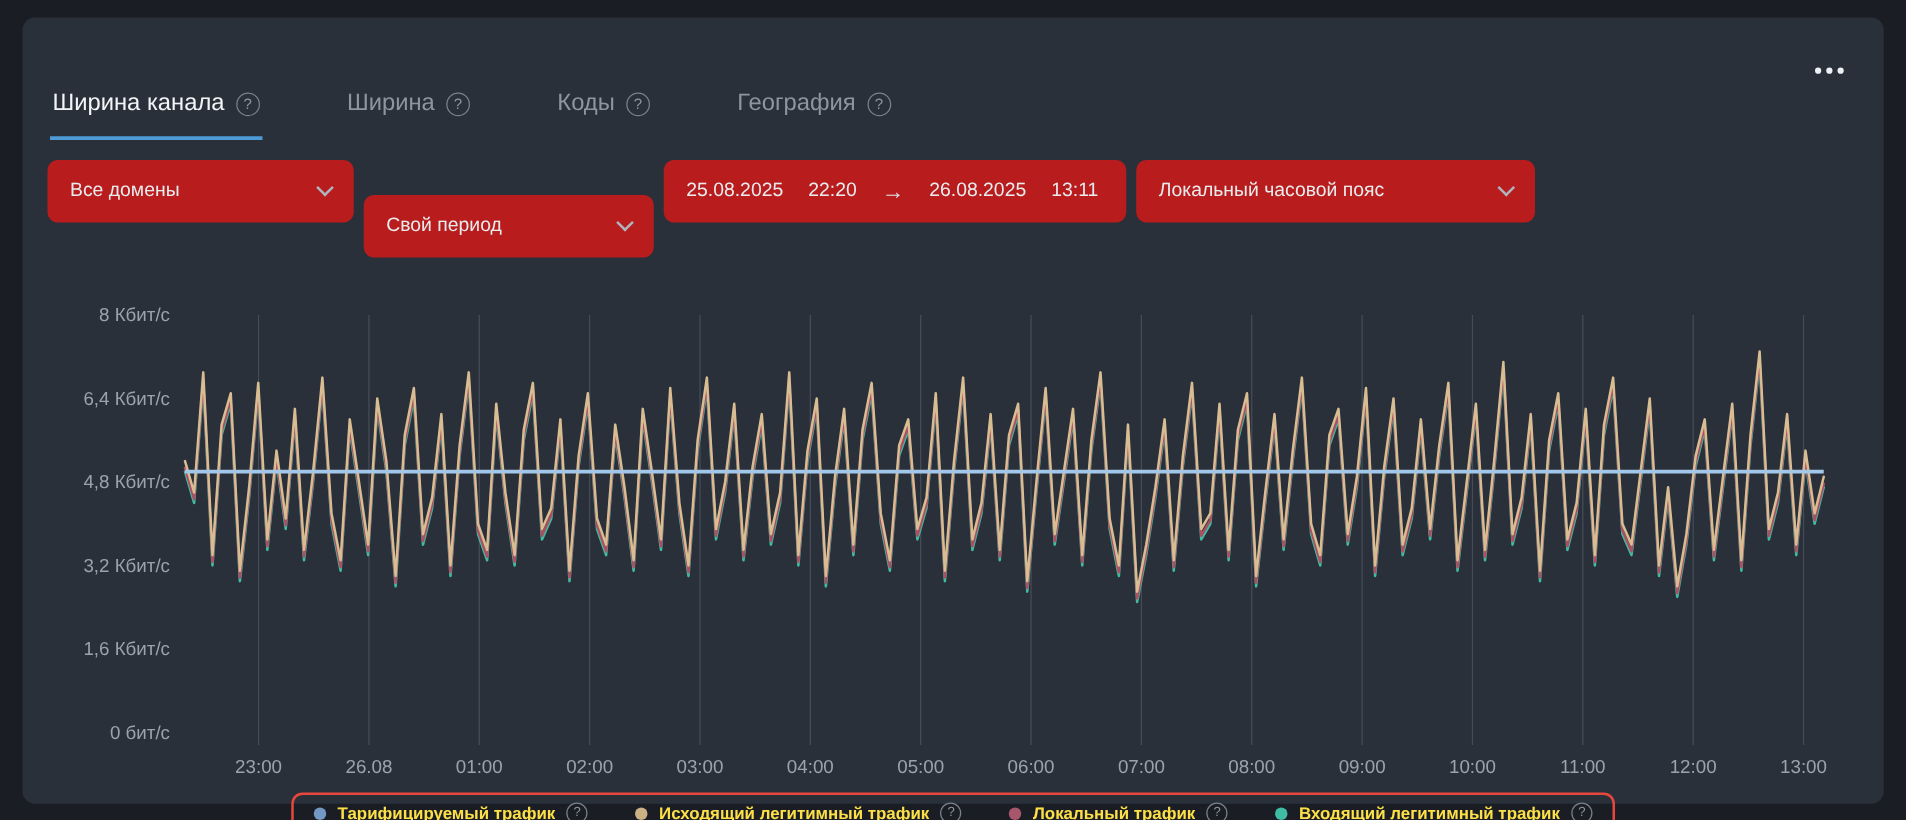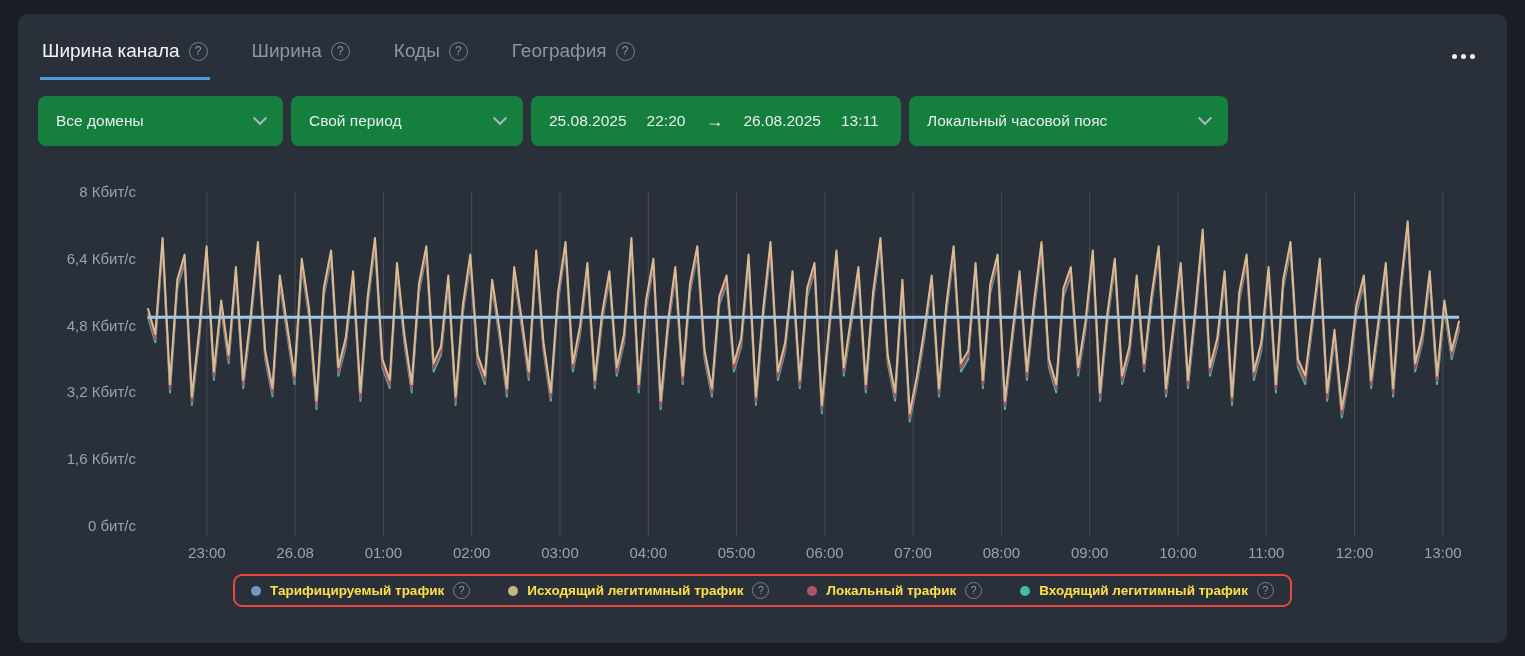--- a/index.html
+++ b/index.html
@@ -3,38 +3,38 @@
 <meta charset="utf-8">
 <style>
   * { margin:0; padding:0; box-sizing:border-box; }
   html,body { width:1525px; height:656px; background:#1a1d24; overflow:hidden;
     font-family:"Liberation Sans", sans-serif; }
   .panel { position:absolute; left:18px; top:14px; width:1489px; height:629px;
     background:#2a303a; border-radius:10px; }
 
   
   .tabbar { display:flex; align-items:flex-start; padding:26px 28px 0 22px; }
-  .tabs { display:flex; gap:40px; }
+  .tabs { display:flex; gap:66px;margin-top:32px; }
   .tab { display:flex; align-items:center; gap:9px; font-size:19px; color:#8d95a1;
     padding:0 2px 15px 2px; cursor:pointer; border-bottom:3px solid transparent; }
   .tab.active { color:#f2f4f7; font-weight:500; border-bottom-color:#4c9bd6; }
   .qicon { width:19px; height:19px; border:1.5px solid #79818d; border-radius:50%;
     display:inline-flex; align-items:center; justify-content:center;
     font-size:12px; line-height:1; color:#8d95a1; flex:0 0 auto; font-weight:400; }
   .spacer { flex:1; }
   .more-btn { display:flex; gap:4px; padding:14px 4px; cursor:pointer; }
   .more-btn i { width:5px; height:5px; border-radius:50%; background:#eef1f4; display:block; }
 
   
   .filters { display:flex; gap:8px; margin:16px 20px 0 20px; }
-  .control { height:50px; background:#15803d; border-radius:8px; display:flex;
+  .control { height:50px; background:#b91c1c; border-radius:8px; display:flex;
     align-items:center; padding:0 18px; color:#e9ecef; font-size:15.5px;
     font-weight:500; cursor:pointer; justify-content:space-between; }
   .ctrl-domain  { width:245px; }
-  .ctrl-period  { width:232px; }
+  .ctrl-period  { width:232px;margin-top:28px; }
   .ctrl-range   { width:370px; justify-content:flex-start; gap:20px; }
   .ctrl-tz      { width:319px;text-align:center; }
   .ctrl-refresh { width:252px; }
   .chev { width:10px; height:10px; border-right:2px solid #aeb5bf;
     border-bottom:2px solid #aeb5bf; transform:rotate(45deg) translate(-2px,-2px); }
   .range-arrow { color:#dfe3e8; font-size:18px; }
 
   
   .chart-wrap { position:relative; margin-top:16px; height:402px; }
   svg text { font-family:"Liberation Sans", sans-serif; }

